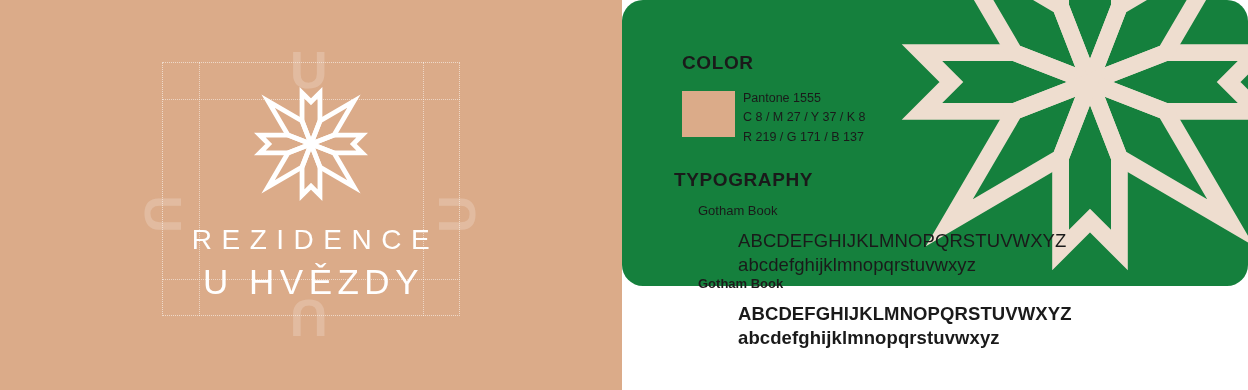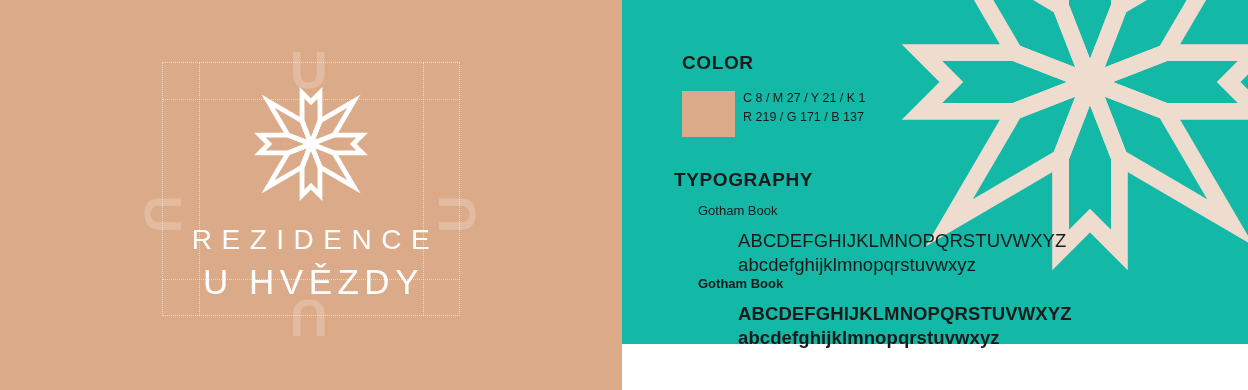--- a/index.html
+++ b/index.html
@@ -118,22 +118,23 @@
     padding-left: 5px;
     white-space: nowrap;
   }
 
   
   #spec-panel {
     position: absolute;
     left: 622px;
     top: 0;
     width: 626px;
-    height: 344px;
-    background: #14b8a6;
+    height: 286px;
+    background: #15803d;
+    border-radius: 21px;
   }
   .section-heading {
     position: absolute;
     font-size: 19px;
     font-weight: bold;
     color: #1a1a1a;
     letter-spacing: 0.6px;
   }
   #color-heading { left: 60px; top: 52px; }
   #typography-heading { left: 52px; top: 169px; }
@@ -245,21 +246,22 @@
       <path d="M100 100 L136 114 L167 167 L114 136 Z"></path>
       <path d="M100 100 L86 136 L33 167 L64 114 Z"></path>
     </g>
   </svg>
 
   <div class="section-heading" id="color-heading">COLOR</div>
 
   <div id="color-swatch"></div>
 
   <div id="color-specs">
-    <div class="color-spec-line">C 8 / M 27 / Y 21 / K 1</div>
+    <div class="color-spec-line">Pantone 1555</div>
+    <div class="color-spec-line">C 8 / M 27 / Y 37 / K 8</div>
     <div class="color-spec-line">R 219 / G 171 / B 137</div>
   </div>
 
   <div class="section-heading" id="typography-heading">TYPOGRAPHY</div>
 
   <div class="type-block" id="type-block-regular">
     <div class="type-face-name">Gotham Book</div>
     <div class="type-specimen">ABCDEFGHIJKLMNOPQRSTUVWXYZ</div>
     <div class="type-specimen">abcdefghijklmnopqrstuvwxyz</div>
   </div>

